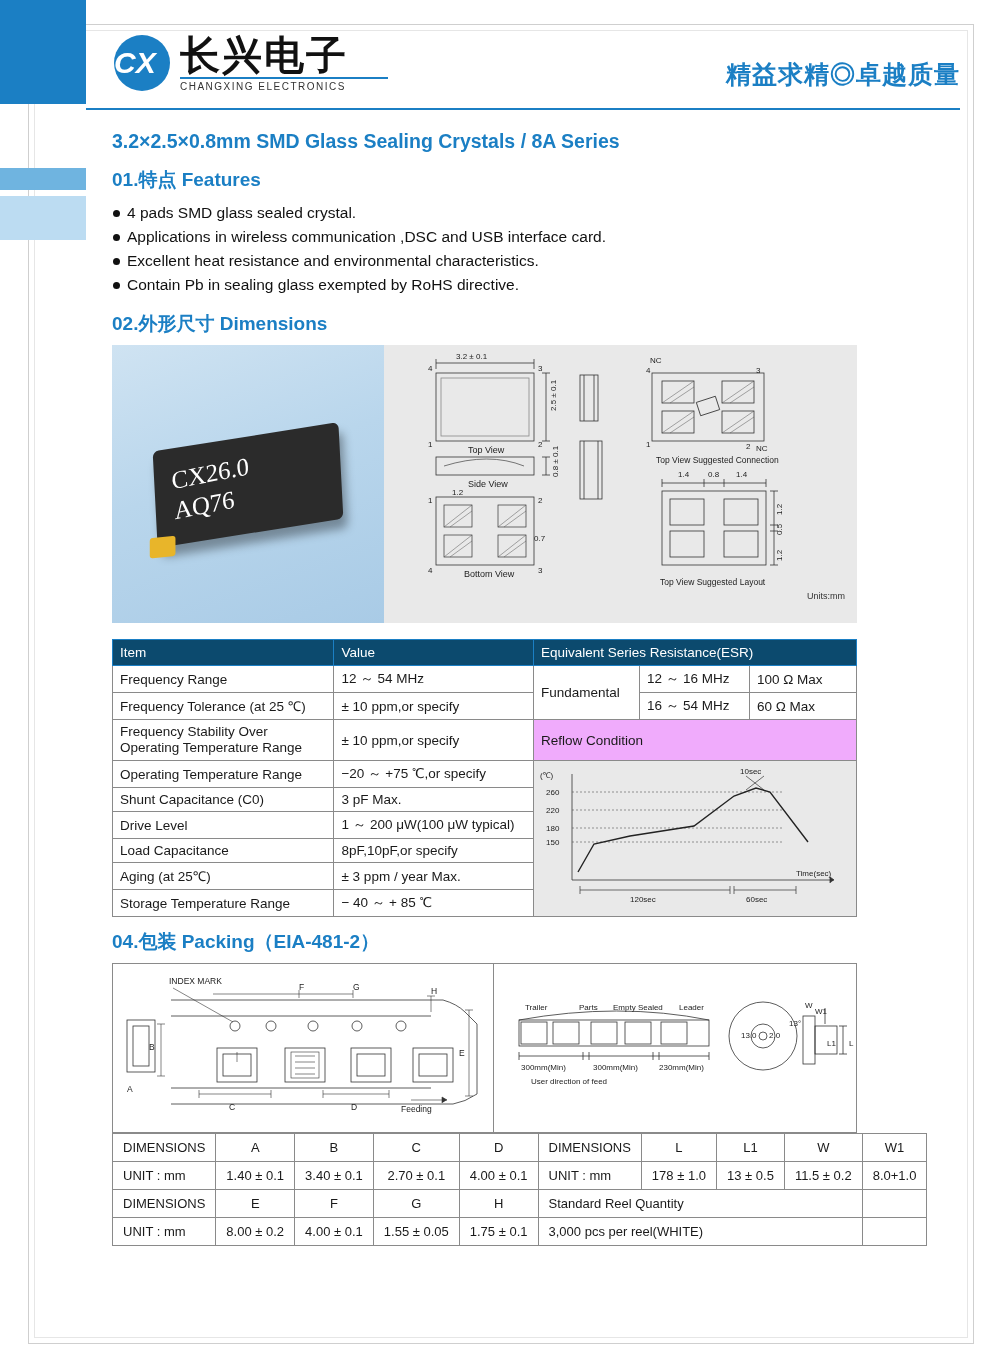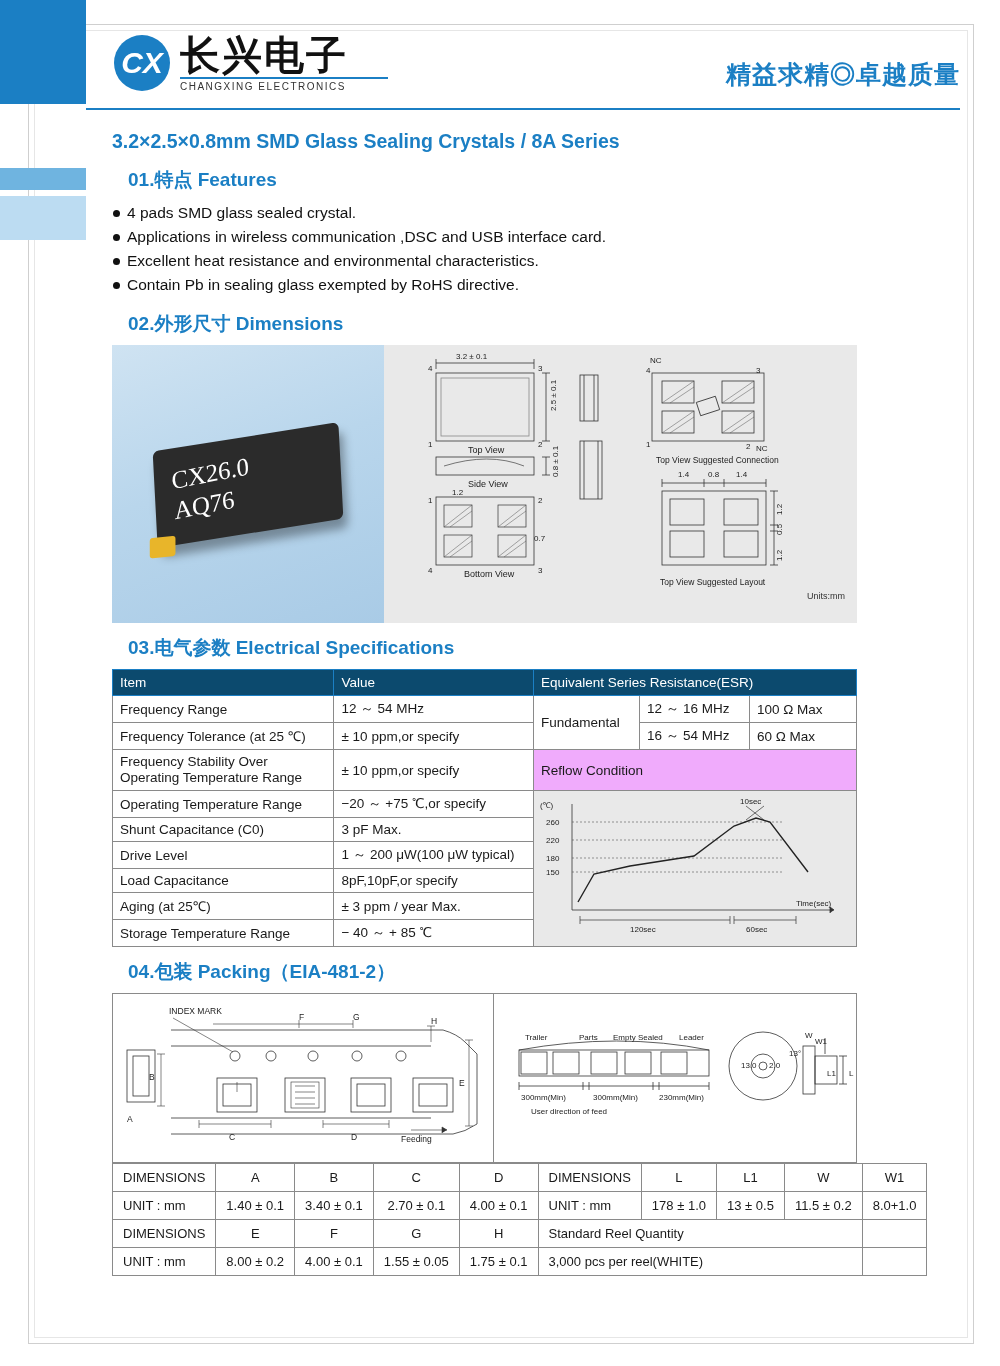--- a/index.html
+++ b/index.html
@@ -35,21 +35,21 @@
     pointer-events:none;
   }
   
   .header {
     position:absolute; left:86px; top:24px; right:40px; height:84px;
   }
   .logo-wrap { position:absolute; left:28px; top:10px; display:flex; align-items:center; }
   .logo-mark {
     width:56px; height:56px; border-radius:50%;
     background:#1b7fc4; position:relative; flex:none;
-    display:flex; align-items:center; justify-content:center;
+    display:flex; align-items:center; justify-content:flex-start;
   }
   .logo-mark span { color:#fff; font-size:30px; font-weight:bold; font-style:italic; }
   .logo-text { margin-left:10px; }
   .logo-cn {
     font-size:40px; font-weight:bold; letter-spacing:2px; color:#111;
     line-height:42px;
   }
   .logo-en {
     font-size:10px; letter-spacing:1.5px; color:#333; margin-top:2px;
   }
@@ -60,21 +60,21 @@
   }
   .header-line {
     position:absolute; left:86px; top:108px; right:40px; height:2px; background:#1b7fc4;
   }
   
   .content { position:absolute; left:112px; top:130px; right:42px; }
   h1.title {
     font-size:19.5px; color:#1b7fc4; font-weight:bold; margin:0 0 14px 0;
   }
   h2.section {
-    font-size:19px; color:#1b7fc4; font-weight:bold; margin:0 0 8px 16px;
+    font-size:19px; color:#1b7fc4; font-weight:bold; margin:0 0 8px 0;
   }
   .features { margin:0 0 14px 0; padding:0; list-style:none; }
   .features li {
     font-size:15.5px; line-height:24px; color:#111; position:relative; padding-left:15px;
   }
   .features li:before {
     content:""; position:absolute; left:1px; top:9px; width:7px; height:7px;
     background:#111; border-radius:50%;
   }
   .sec-gap { height:12px; }
@@ -309,21 +309,20 @@
           <text x="398" y="190" transform="rotate(-90 398 190)">0.5</text>
           <text x="398" y="216" transform="rotate(-90 398 216)">1.2</text>
         </g>
       </svg>
     </div>
     <div class="units-mm">Units:mm</div>
   </div>
 
   <div class="sec-gap"></div>
 
-  <h2 class="section">03.电气参数 Electrical Specifications</h2>
   <table class="spec">
     <thead>
       <tr>
         <th style="width:222px">Item</th>
         <th style="width:200px">Value</th>
         <th class="esr-head" colspan="3">Equivalent Series Resistance(ESR)</th>
       </tr>
     </thead>
     <tbody>
       <tr>

